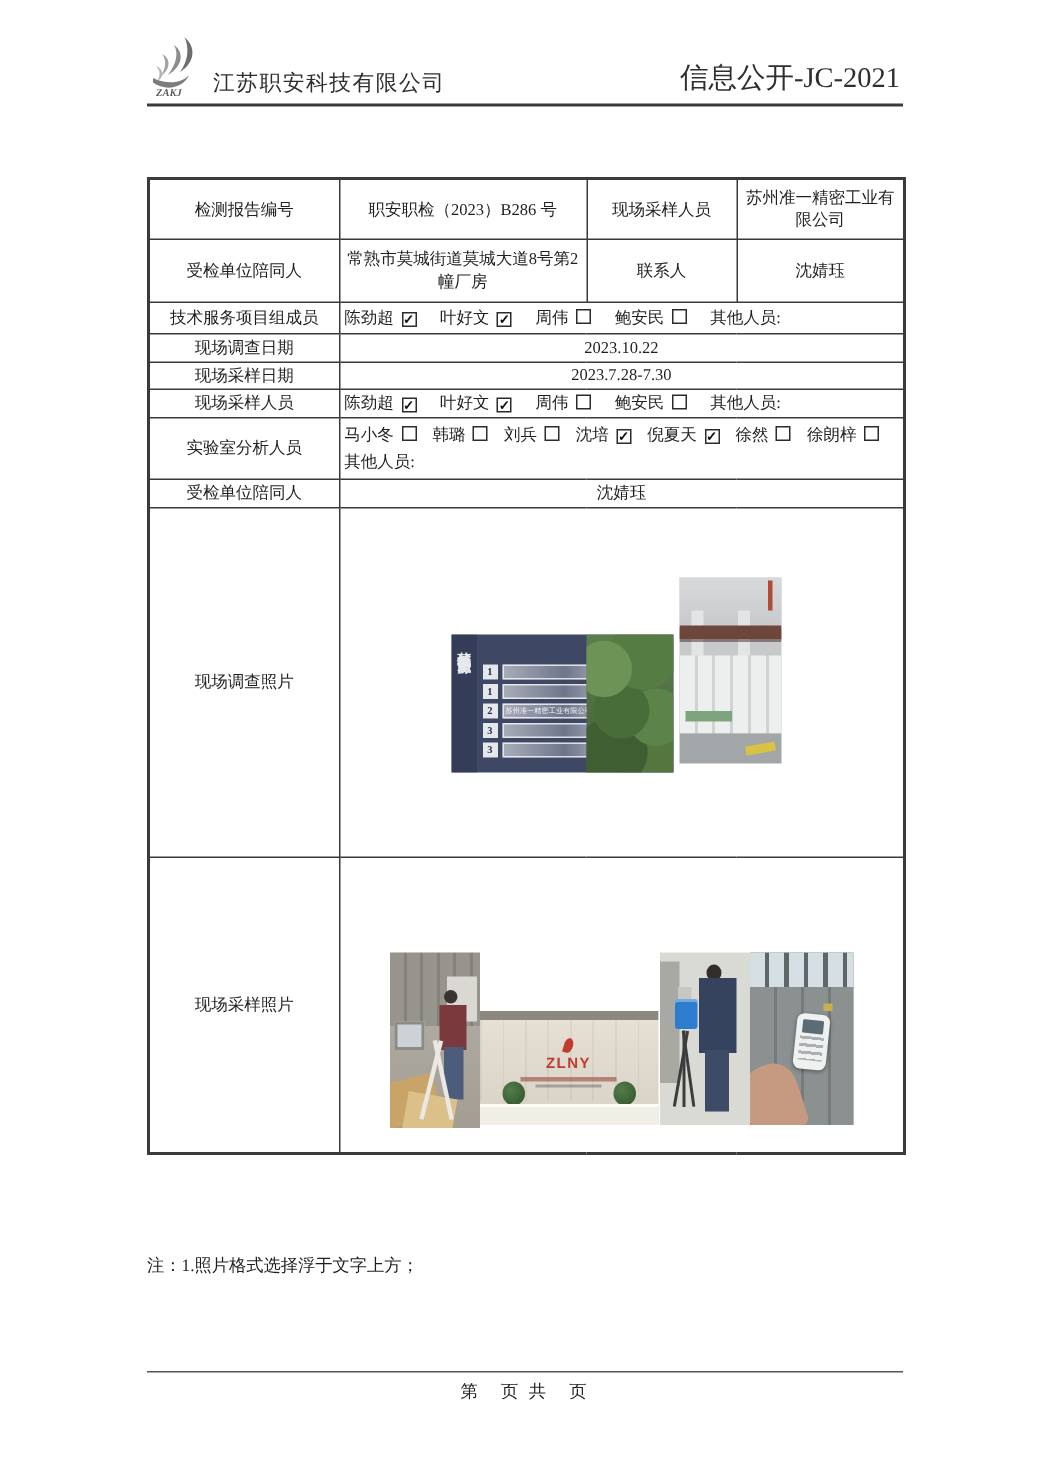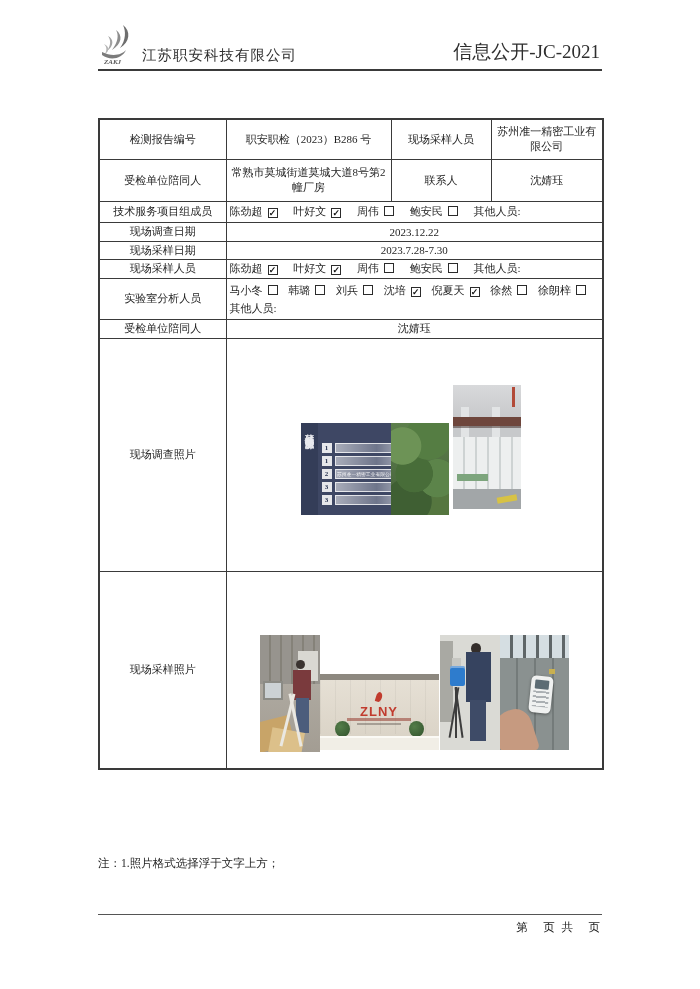--- a/index.html
+++ b/index.html
@@ -95,21 +95,21 @@
   .s1-tri2 { left:58%; transform:rotate(-12deg); }
   
   .ph-s2 { left:93px; top:102px; width:119px; height:76px;
            background:linear-gradient(#e7e1d6,#d8d1c4);}
   .s2-ceil { position:absolute; top:0; left:0; width:100%; height:9%; background:#8d887f; }
   .s2-wall { position:absolute; top:9%; left:0; width:100%; height:70%;
              background:repeating-linear-gradient(90deg,rgba(0,0,0,.045) 0 1px,transparent 1px 15px); }
   .s2-mark { position:absolute; left:50%; top:24%; width:6px; height:10px; background:#c13b2e;
              border-radius:60% 60% 60% 8%; transform:translateX(-50%) rotate(16deg); }
   .s2-logo { position:absolute; left:0; top:40%; width:100%; text-align:center; color:#c13b2e;
-             font-weight:bold; font-size:13px; letter-spacing:1px;
+             font-weight:bold; font-size:10px; letter-spacing:1px;
              font-family:"Liberation Sans","DejaVu Sans",sans-serif; }
   .s2-sub { position:absolute; left:50%; top:58%; width:64px; height:3px; transform:translateX(-50%);
             background:rgba(150,60,50,.55); }
   .s2-sub2 { position:absolute; left:50%; top:65%; width:44px; height:2px; transform:translateX(-50%);
              background:rgba(100,90,85,.45); }
   .s2-plant { position:absolute; width:15px; height:16px; border-radius:50%; bottom:16%;
               background:radial-gradient(circle at 35% 35%, #537d49, #31512c); }
   .s2-plant.pl { left:13%; } .s2-plant.pr { right:12%; }
   .s2-desk { position:absolute; bottom:0; left:0; width:100%; height:18%; background:#f1eee6;
              border-top:2px solid #fbfaf5; }
@@ -136,23 +136,23 @@
   .s4-y1,.s4-y2 { position:absolute; width:6px; height:5px; background:#c8b050; }
   .s4-y1 { top:30%; right:20%; } .s4-y2 { top:40%; right:38%; }
   .s4-dev { position:absolute; right:24%; top:36%; width:22px; height:37px; background:#eff1f0;
             border-radius:5px; transform:rotate(6deg); box-shadow:0 1px 3px rgba(0,0,0,.4); }
   .s4-scr { width:14px; height:9px; background:#5c6c74; margin:4px auto 2px; border-radius:1px; }
   .s4-btns { width:16px; height:16px; margin:1px auto;
              background:repeating-linear-gradient(#9aa0a4 0 2px,transparent 2px 5px); opacity:.8; }
   .s4-hand { position:absolute; left:-8%; bottom:-6%; width:58%; height:40%; background:#c69a80;
              border-radius:55% 40% 12% 50%; transform:rotate(-18deg); }
   
-  .note { position:absolute; left:98px; top:836px; font-size:11.5px; color:#1f1f1f;margin-top:20px; }
+  .note { position:absolute; left:98px; top:836px; font-size:11.5px; color:#1f1f1f; }
   .footer-rule { position:absolute; left:98px; top:914px; width:504px; height:1px; background:#555; }
-  .footer-text { position:absolute; left:98px; top:920px; width:504px; text-align:right;
+  .footer-text { position:absolute; left:98px; top:920px; width:504px; text-align:center;
                  font-size:11.5px; letter-spacing:2px; color:#222; }
 </style>
 </head>
 <body>
 
 <div class="page">
 
   <div class="header">
     <svg class="logo" width="40" height="42" viewBox="0 0 40 42">
       <path d="M25 1 C 33 7 32 18 22 24 C 28 16 28 7 25 1 Z" fill="#6e6e6e"></path>
@@ -197,21 +197,21 @@
         <span class="mem"><span>陈劲超</span><span class="cbx"><i>✓</i></span></span>
         <span class="mem"><span>叶好文</span><span class="cbx"><i>✓</i></span></span>
         <span class="mem"><span>周伟</span><span class="cbx"><i></i></span></span>
         <span class="mem"><span>鲍安民</span><span class="cbx"><i></i></span></span>
         <span class="other">其他人员:</span>
       </td>
     </tr>
 
     <tr style="height:19px">
       <td class="lab">现场调查日期</td>
-      <td class="val" colspan="3">2023.12.22</td>
+      <td class="val" colspan="3">2023.10.22</td>
     </tr>
 
 
     <tr style="height:18px">
       <td class="lab">现场采样日期</td>
       <td class="val" colspan="3">2023.7.28-7.30</td>
     </tr>
 
     <tr style="height:19px">
       <td class="lab">现场采样人员</td>

